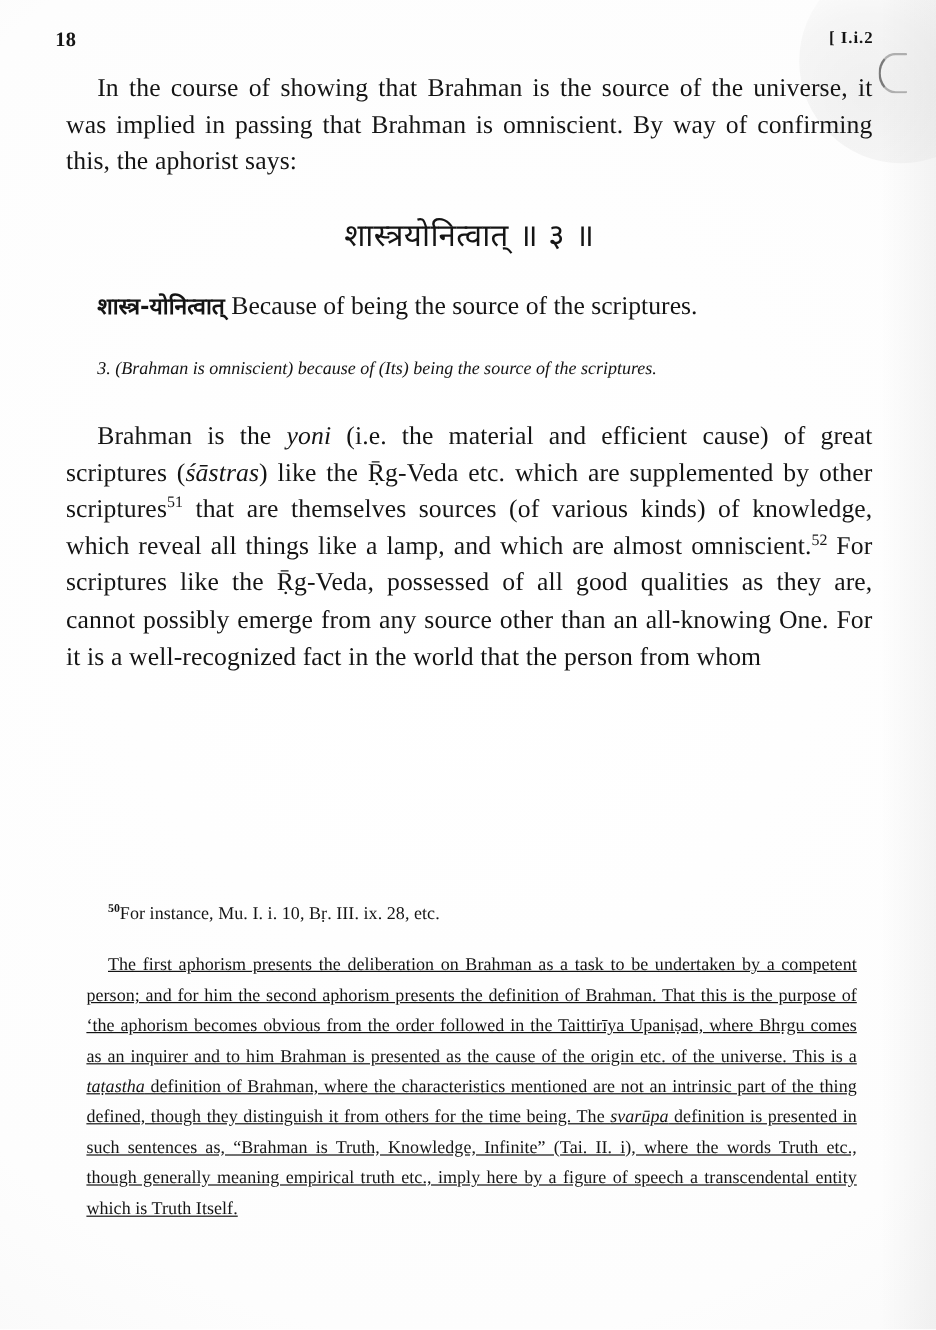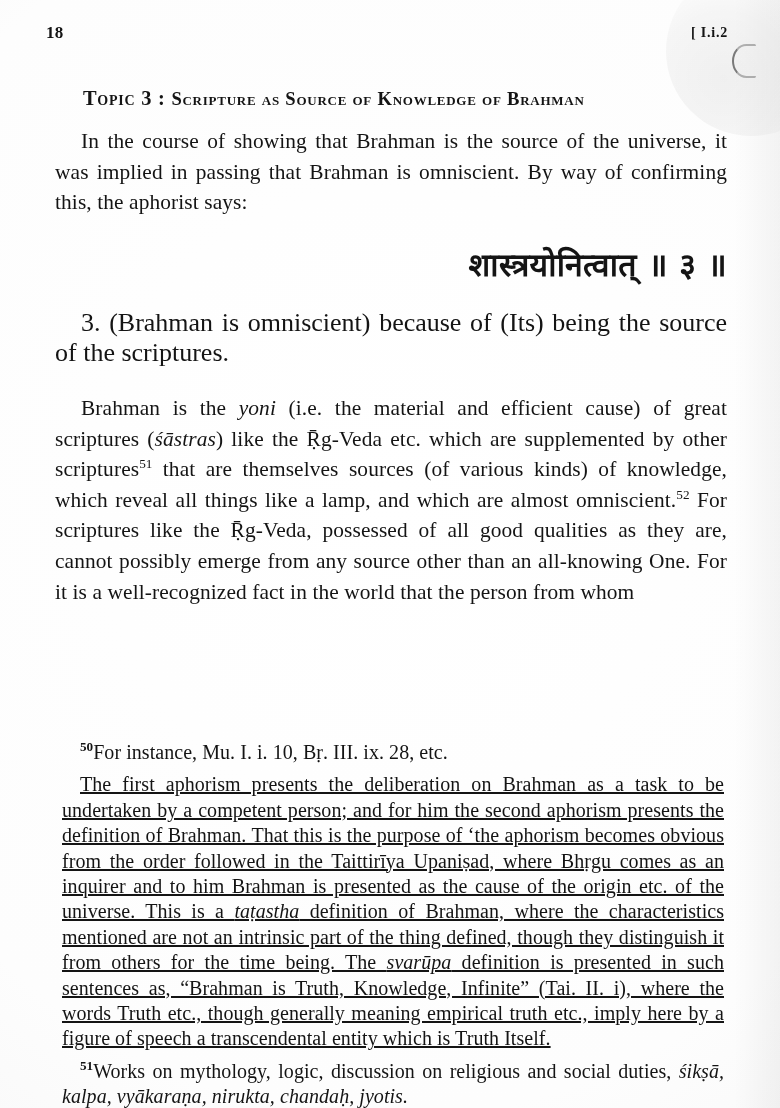--- a/index.html
+++ b/index.html
@@ -121,69 +121,70 @@
     font-variant: small-caps;
     font-weight: 600;
     letter-spacing: 0.75px;
     line-height: 26px;
   }
   .topic .lead { font-size: 20.4px; }
 
   
   .sutra {
     margin: 30px 0 26px 0;
-    text-align: right;
-    font-size: 32px;
+    text-align: center;
+    font-size: 26px;
     line-height: 34px;
     font-family: "DejaVu Sans", sans-serif;
-    font-weight: 700;
+    font-weight: 400;
     letter-spacing: 0.3px;
   }
 
   
   .gloss {
     margin: 0 0 22px 0;
     font-size: 21.4px;
     line-height: 30.6px;
     text-align: justify;
     text-indent: 26px;
   }
   .gloss .dev {
     font-family: "DejaVu Sans", sans-serif;
     font-size: 19px;
     font-weight: 600;
   }
 
   
   p.translation {
     margin: 0 0 24px 0;
-    font-size: 26px;
+    font-size: 15px;
     line-height: 30.6px;
+    font-style: italic;
     text-align: justify;
     text-indent: 26px;
   }
 
   i, em { font-style: italic; }
   sup {
     font-size: 0.62em;
     vertical-align: super;
     line-height: 0;
     letter-spacing: 0;
   }
 
   
   .footnotes {
     position: absolute;
     top: 733px;
     left: 55px;
     width: 676px;
   }
   p.fn {
-    margin: 7px;
-    font-size: 20px;
+    margin: 17px;
+    font-size: 15px;
     line-height: 25.4px;
     text-align: justify;
     text-justify: inter-word;
     letter-spacing: 0.05px;
   }
   p.fn.marked { text-indent: 18px; }
   p.fn.cont  { text-indent: 18px; text-decoration: underline; }
   p.fn sup { font-size: 0.66em; font-weight: 700; }
   .fn-last { text-indent: 18px; }
 </style>
@@ -198,37 +199,36 @@
 <div class="content">
 
   <div class="runhead">
     <span class="folio">18</span>
     <span class="ref">[ I.i.2</span>
   </div>
 
   <div class="body-block">
 
 
-    <p class="topic"><span class="lead">Topic 3 : </span><span>Scripture as Source of Knowledge of Brahman</span></p>
 
     <p class="body indent">In the course of showing that Brahman is the source of the universe, it was implied in passing that Brahman is omniscient. By way of confirming this, the aphorist says:</p>
 
     <p class="sutra">शास्त्रयोनित्वात् ॥ ३ ॥</p>
 
+    <p class="gloss"><span class="dev">शास्त्र-योनित्वात्</span> <span>Because of being the source of the scriptures.</span></p>
 
     <p class="translation">3. (Brahman is omniscient) because of (Its) being the source of the scriptures.</p>
 
     <p class="body indent"><span>Brahman is the </span><i>yoni</i><span> (i.e. the material and efficient cause) of great scriptures (</span><i>śāstras</i><span>) like the Ṝg-Veda etc. which are supplemented by other scriptures</span><sup>51</sup><span> that are themselves sources (of various kinds) of knowledge, which reveal all things like a lamp, and which are almost omniscient.</span><sup>52</sup><span> For scriptures like the Ṝg-Veda, possessed of all good qualities as they are, cannot possibly emerge from any source other than an all-knowing One. For it is a well-recognized fact in the world that the person from whom</span></p>
 
   </div>
 
   <div class="footnotes">
 
     <p class="fn marked"><sup>50</sup><span>For instance, Mu. I. i. 10, Bṛ. III. ix. 28, etc.</span></p>
 
     <p class="fn cont"><span>The first aphorism presents the deliberation on Brahman as a task to be undertaken by a competent person; and for him the second aphorism presents the definition of Brahman. That this is the purpose of ʻthe aphorism becomes obvious from the order followed in the Taittirīya Upaniṣad, where Bhṛgu comes as an inquirer and to him Brahman is presented as the cause of the origin etc. of the universe. This is a </span><i>taṭastha</i><span> definition of Brahman, where the characteristics mentioned are not an intrinsic part of the thing defined, though they distinguish it from others for the time being. The </span><i>svarūpa</i><span> definition is presented in such sentences as, “Brahman is Truth, Knowledge, Infinite” (Tai. II. i), where the words Truth etc., though generally meaning empirical truth etc., imply here by a figure of speech a transcendental entity which is Truth Itself.</span></p>
 
-    <p class="fn marked"><sup>51</sup><span>Works on mythology, logic, discussion on religious and social duties, </span><i>śikṣā, kalpa, vyākaraṇa, nirukta, chandaḥ, jyotis.</i></p>
 
 
   </div>
 
 </div>
 
 </body></html>

